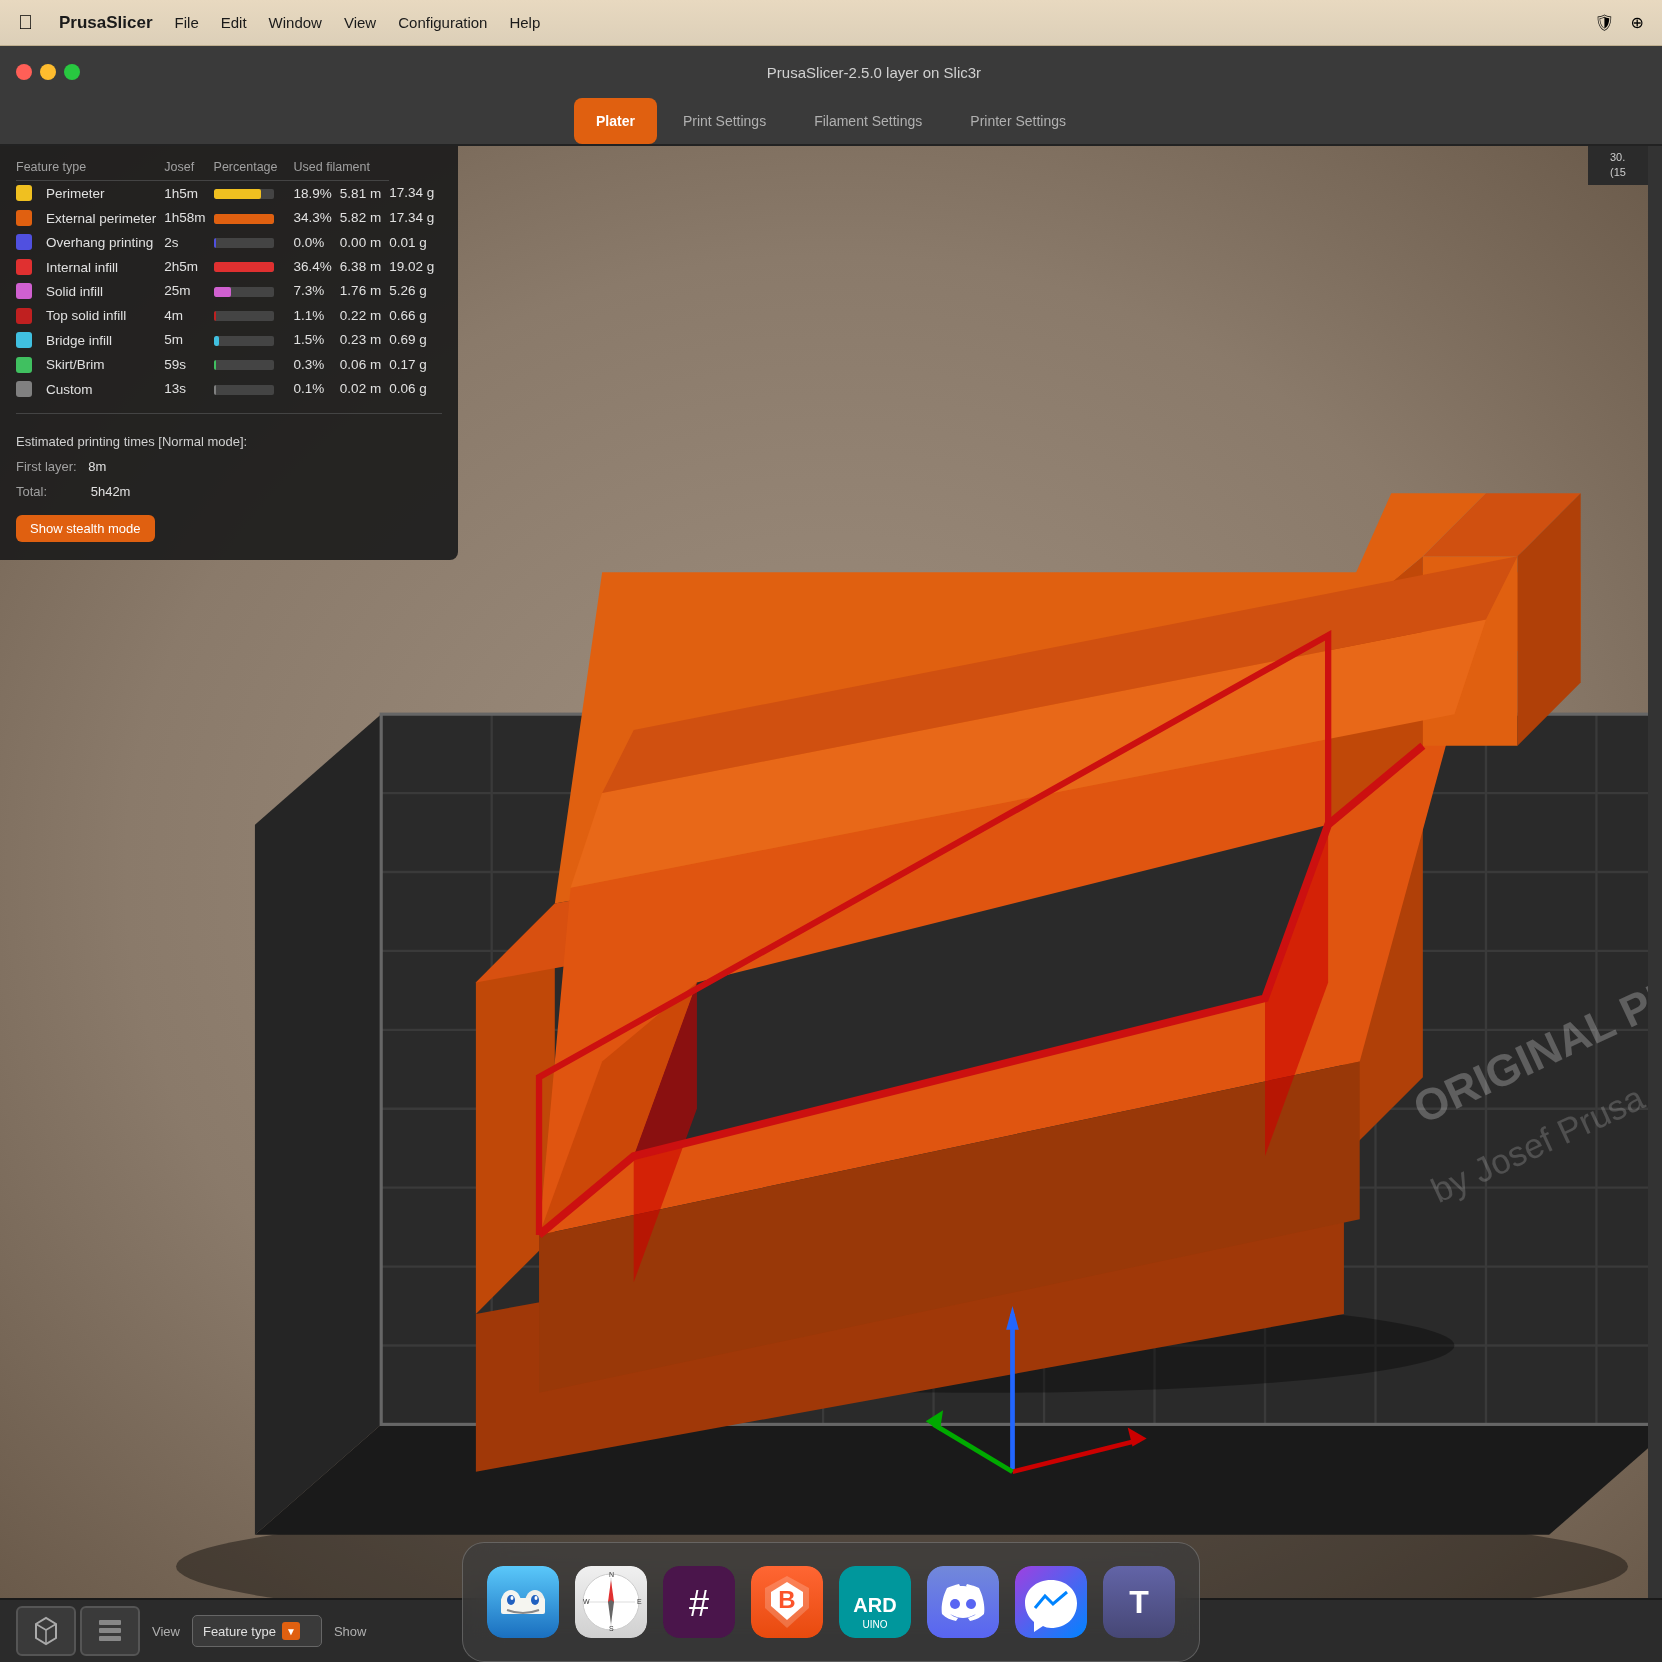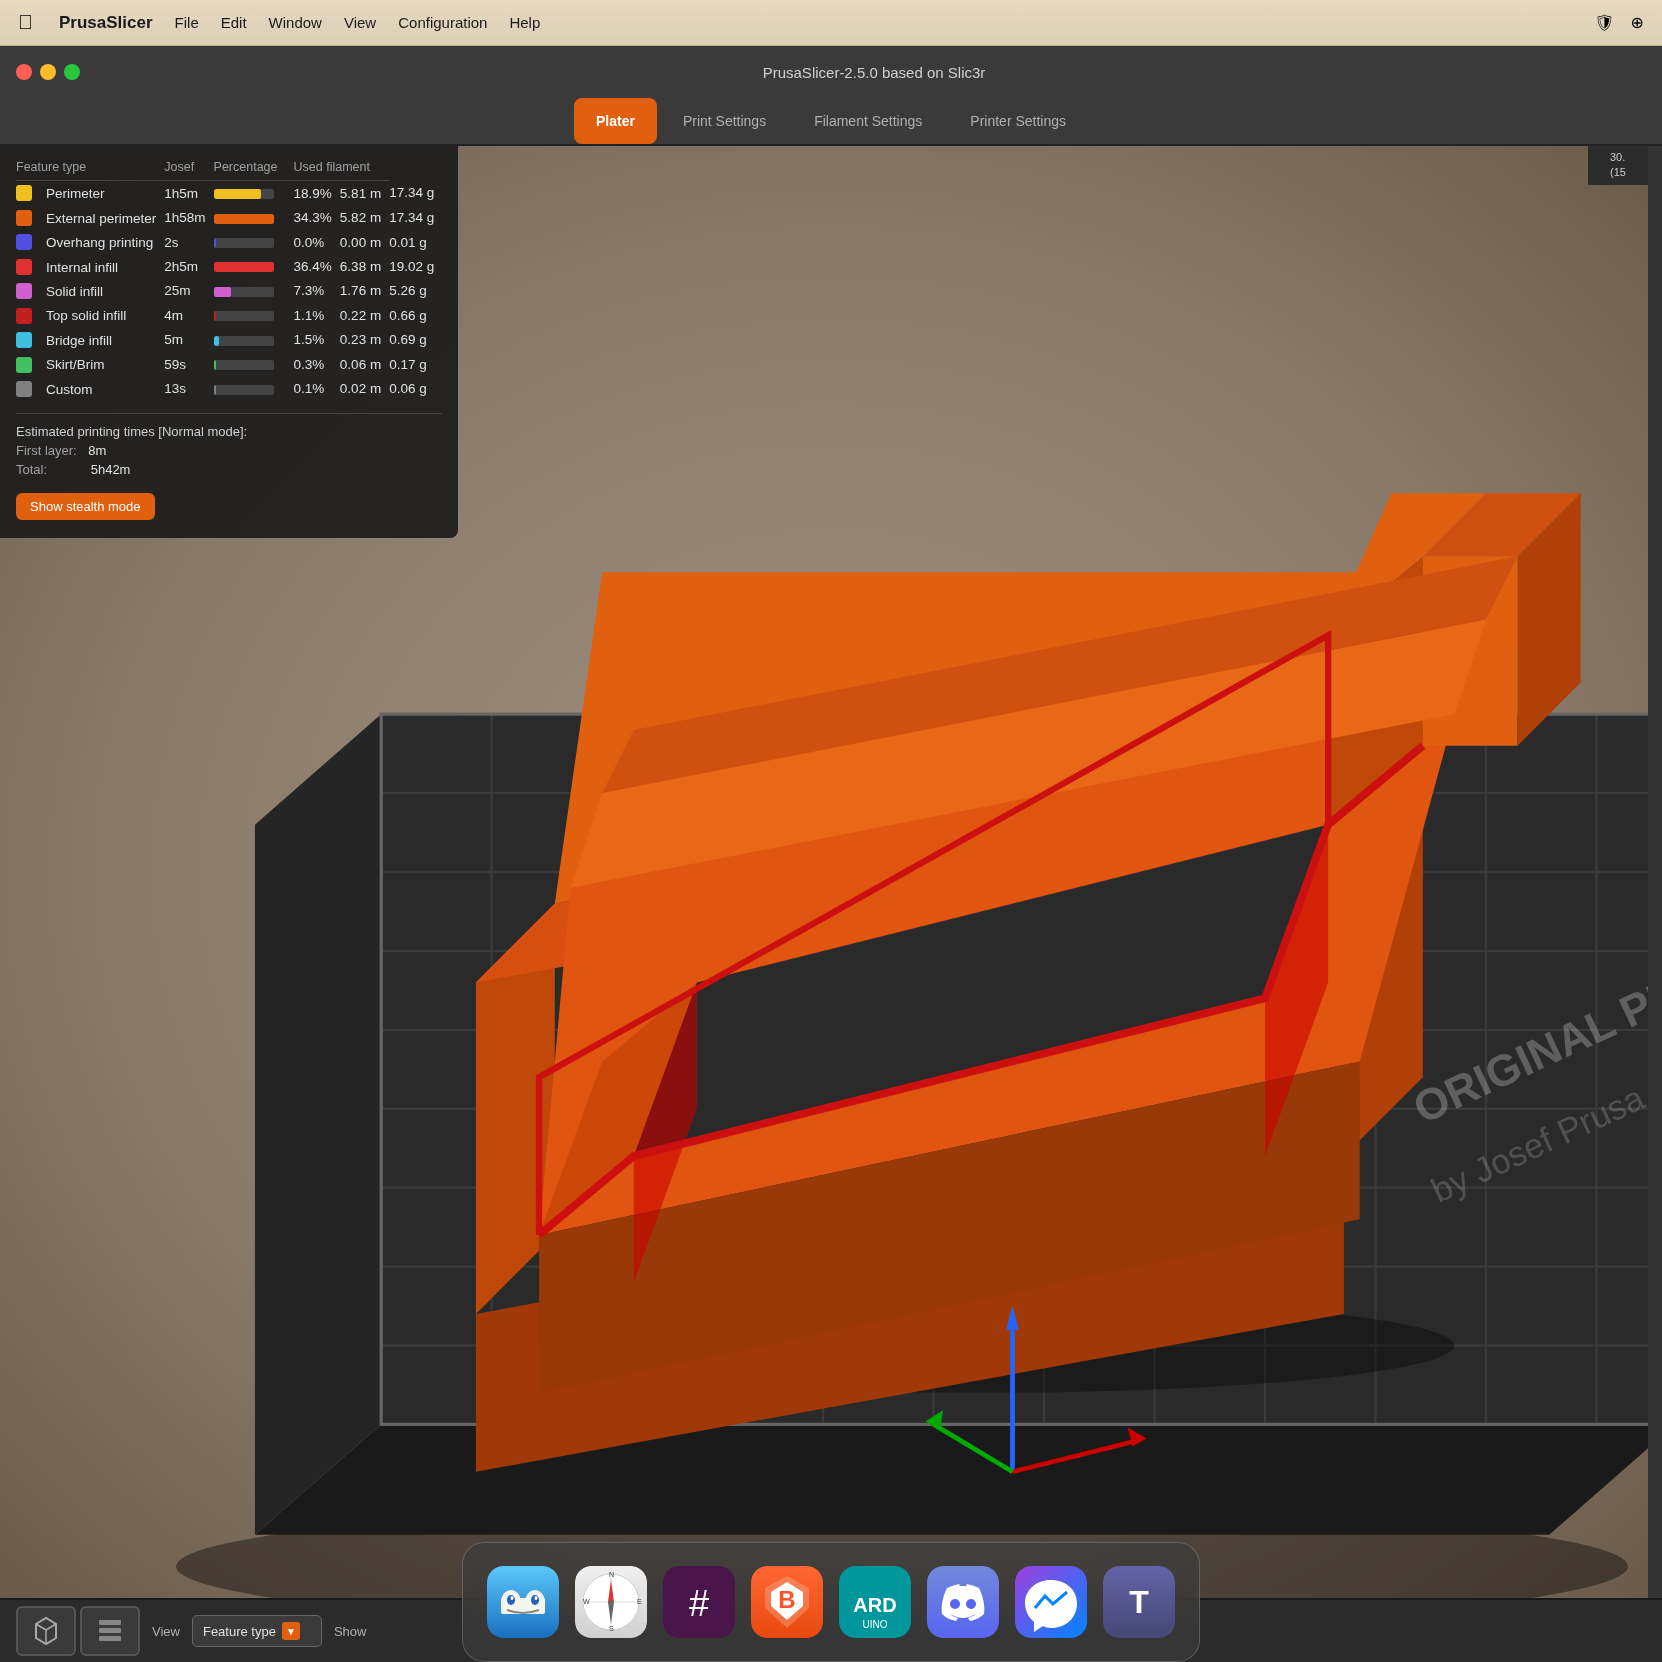--- a/index.html
+++ b/index.html
@@ -204,21 +204,21 @@
       border-radius: 2px;
     }
 
     .summary-section {
       margin-top: 12px;
       border-top: 1px solid #444;
       padding-top: 10px;
       color: #d0d0d0;
       font-size: 13px;
     }
-    .summary-line { margin-bottom: 4px; }
+    .summary-line { margin-bottom: 4px; margin-top: 10px; }
     .summary-label { color: #a0a0a0; }
     .summary-value { color: #e0e0e0; font-weight: 500; }
 
     .show-stealth-btn {
       margin-top: 12px;
       background: #e06010;
       color: #fff;
       border: none;
       border-radius: 6px;
       padding: 6px 14px;
@@ -340,21 +340,21 @@
 </div>
 
 <div class="window">
 
   <div class="titlebar">
     <div class="traffic-lights">
       <div class="tl-close"></div>
       <div class="tl-min"></div>
       <div class="tl-max"></div>
     </div>
-    <div class="window-title">PrusaSlicer-2.5.0 based on Slic3r</div>
+    <div class="window-title">PrusaSlicer-2.5.0 layer on Slic3r</div>
   </div>
 
   <div class="tabbar">
     <div class="tab active">Plater</div>
     <div class="tab">Print Settings</div>
     <div class="tab">Filament Settings</div>
     <div class="tab">Printer Settings</div>
   </div>
 
   <div class="main-area">

